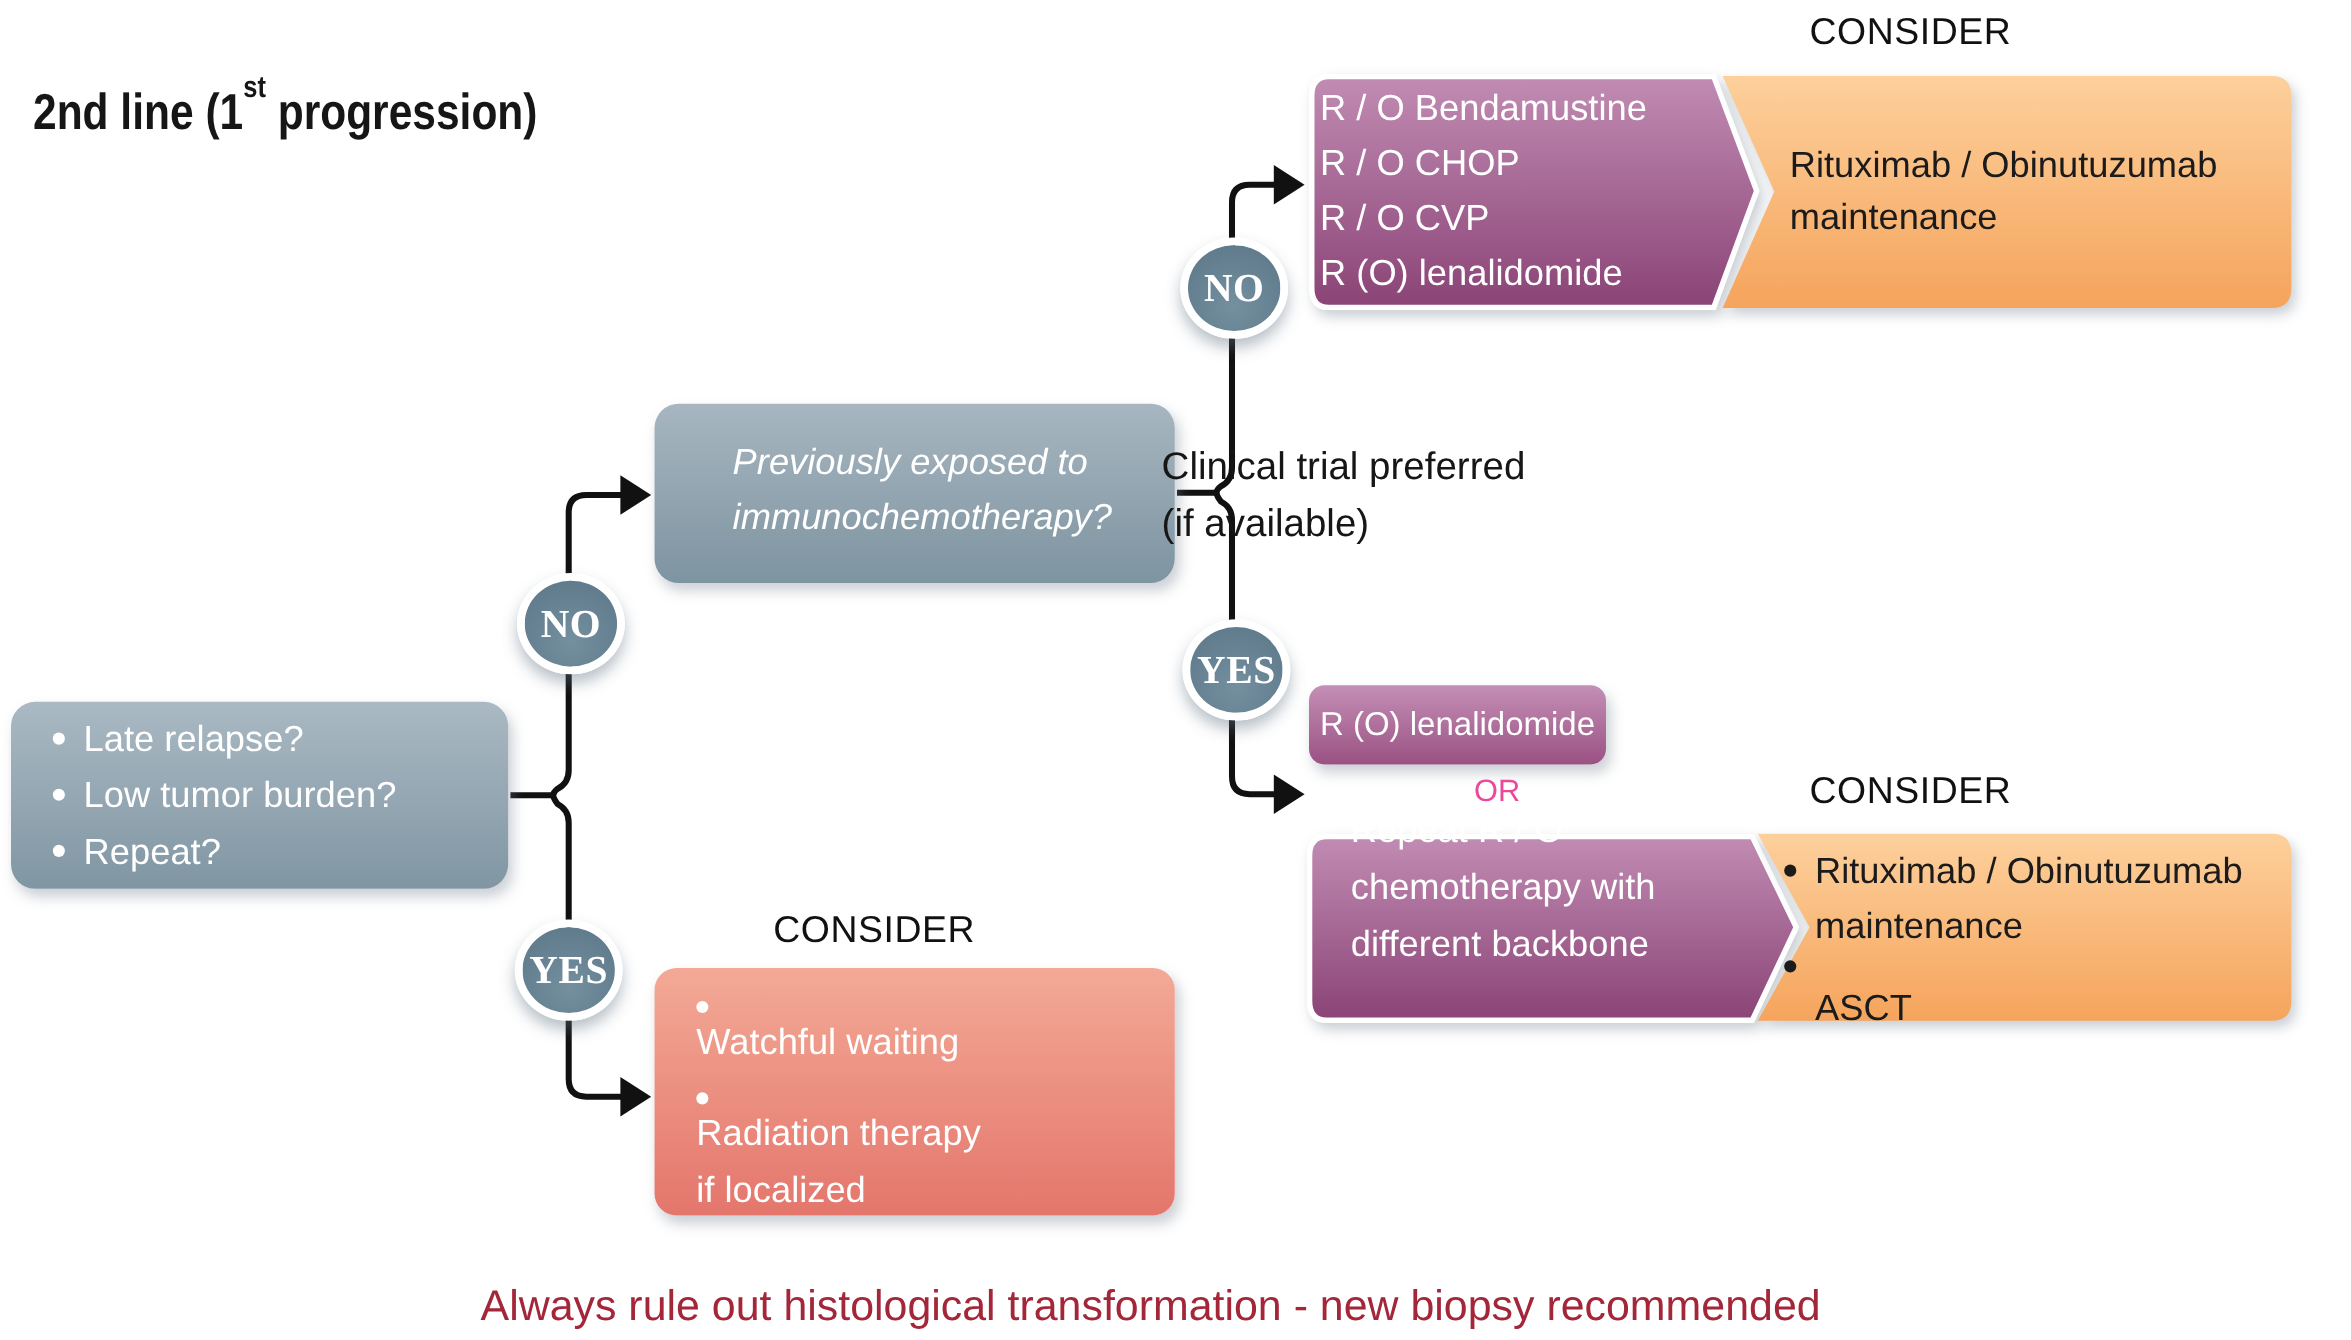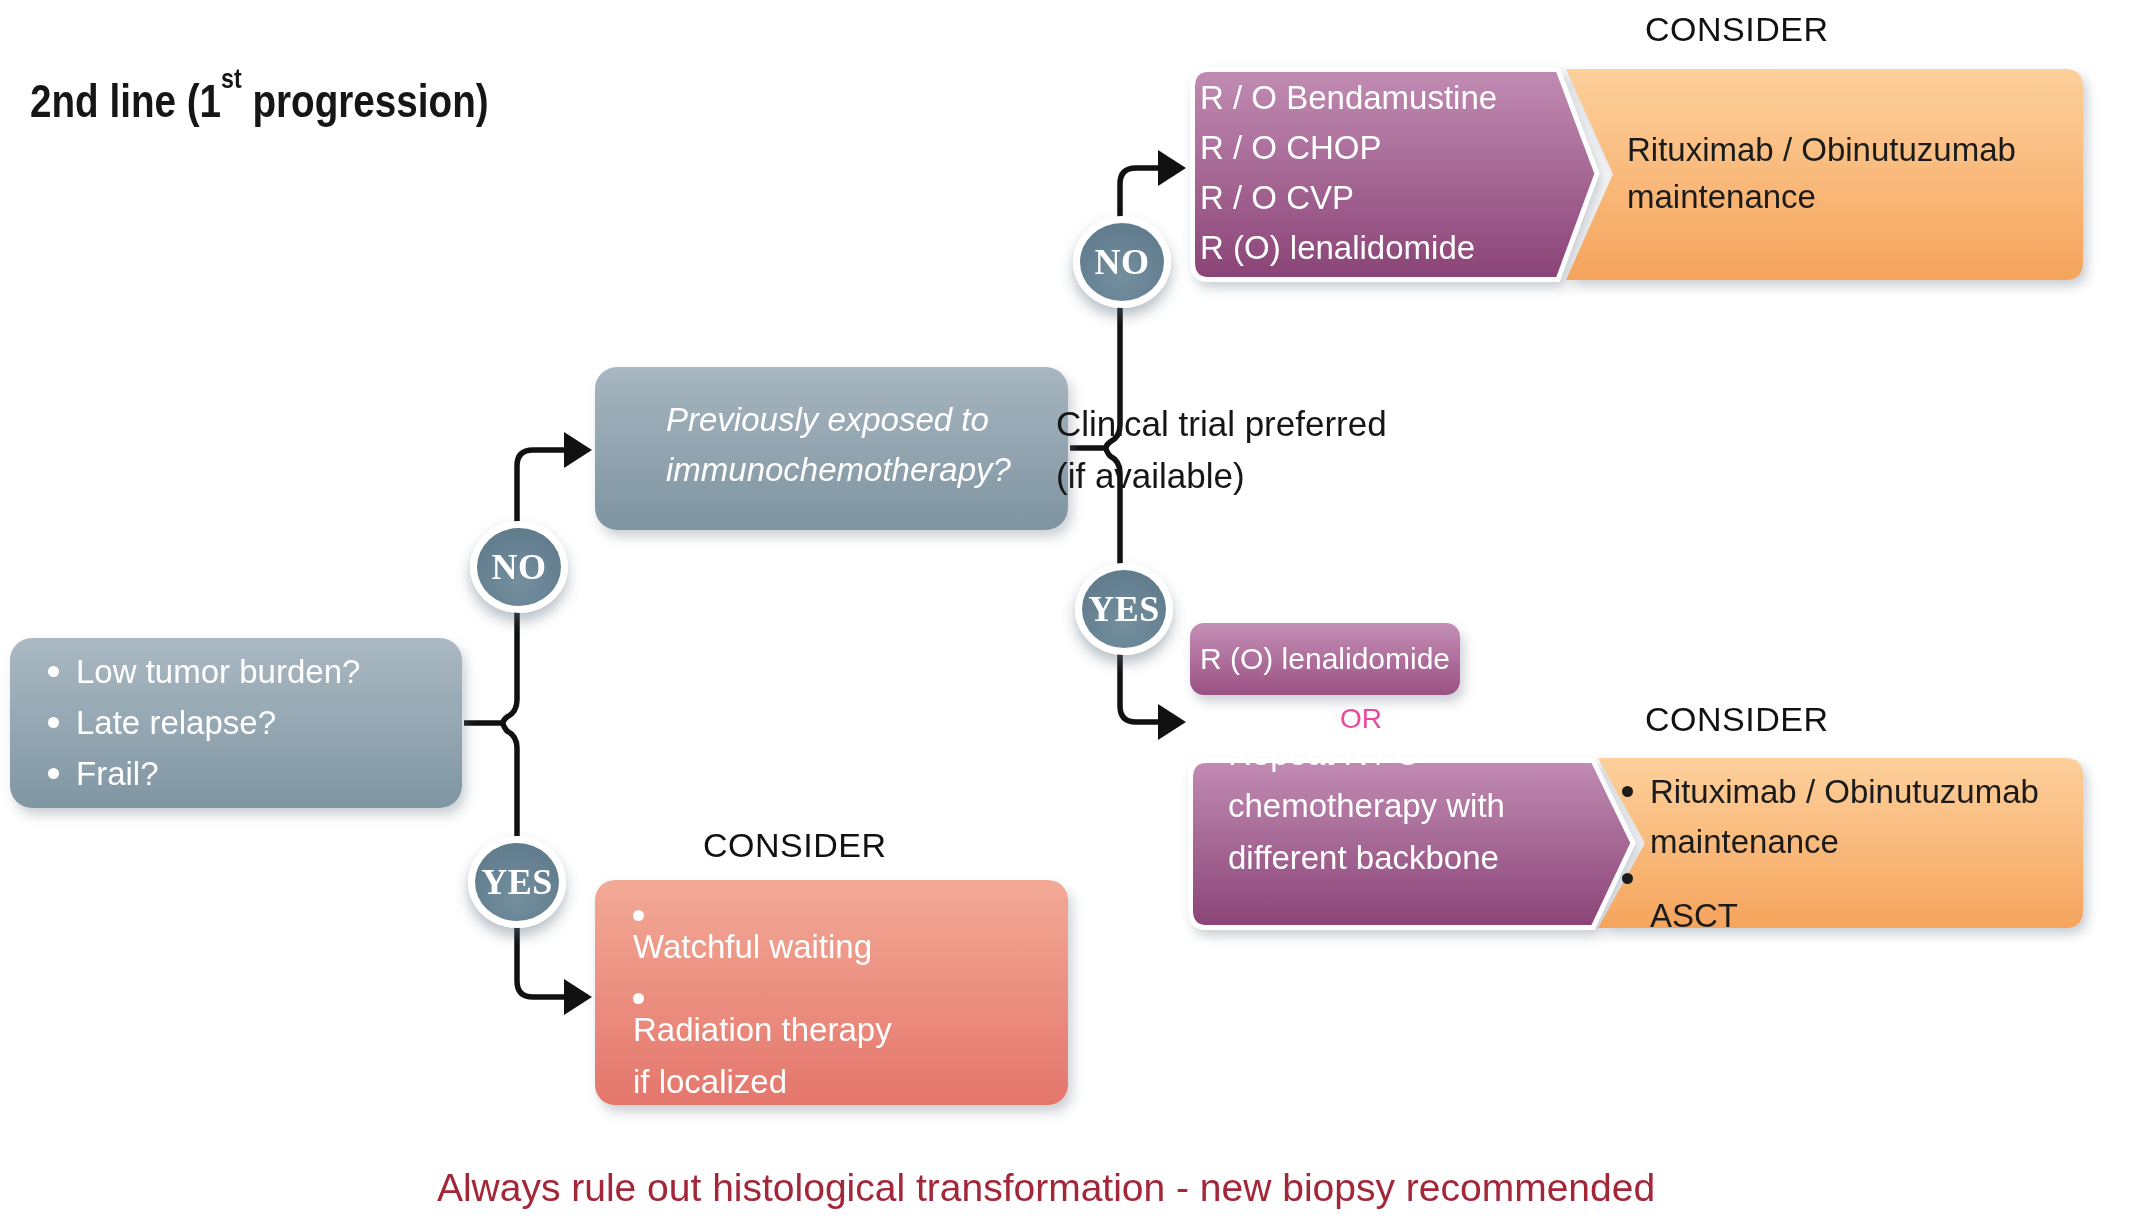--- a/index.html
+++ b/index.html
@@ -92,29 +92,29 @@
       <polygon points="1158,704 1186,722 1158,740"></polygon>
     </g>
   </svg>
 
   <div class="abs title"><span>2nd line (1</span><sup>st</sup><span> progression)</span></div>
 
   <div class="box box-criteria"></div>
   <div class="abs rows crit-rows wtxt">
     <div class="row">
         <span class="dot"></span>
+        <span class="txt">Late relapse?</span>
+      </div>
+    <div class="row">
+        <span class="dot"></span>
         <span class="txt">Low tumor burden?</span>
       </div>
     <div class="row">
         <span class="dot"></span>
-        <span class="txt">Late relapse?</span>
-      </div>
-    <div class="row">
-        <span class="dot"></span>
-        <span class="txt">Frail?</span>
+        <span class="txt">Repeat?</span>
       </div>
   </div>
 
   <div class="box box-question"></div>
   <div class="abs wtxt pre q-text">Previously exposed to
 immunochemotherapy?</div>
 
   <div class="abs consider" style="left:703px;top:826px;">CONSIDER</div>
   <div class="box box-salmon"></div>
   <div class="abs rows salmon-rows wtxt">

